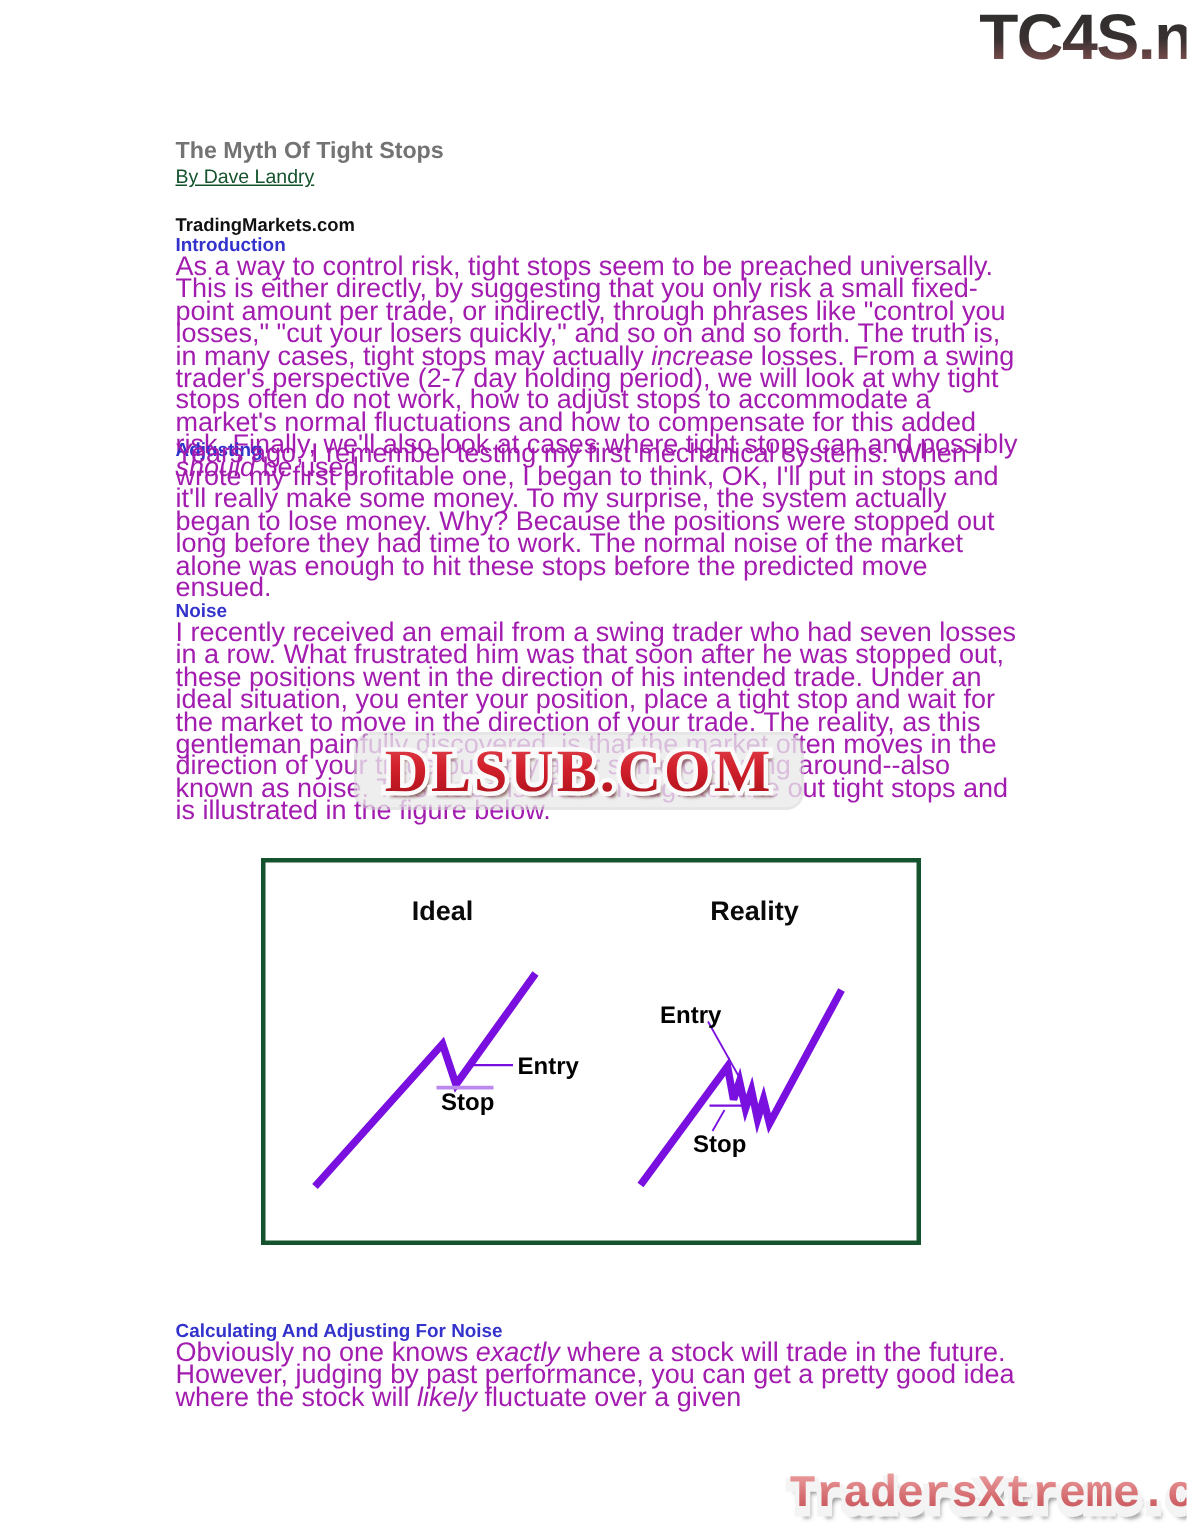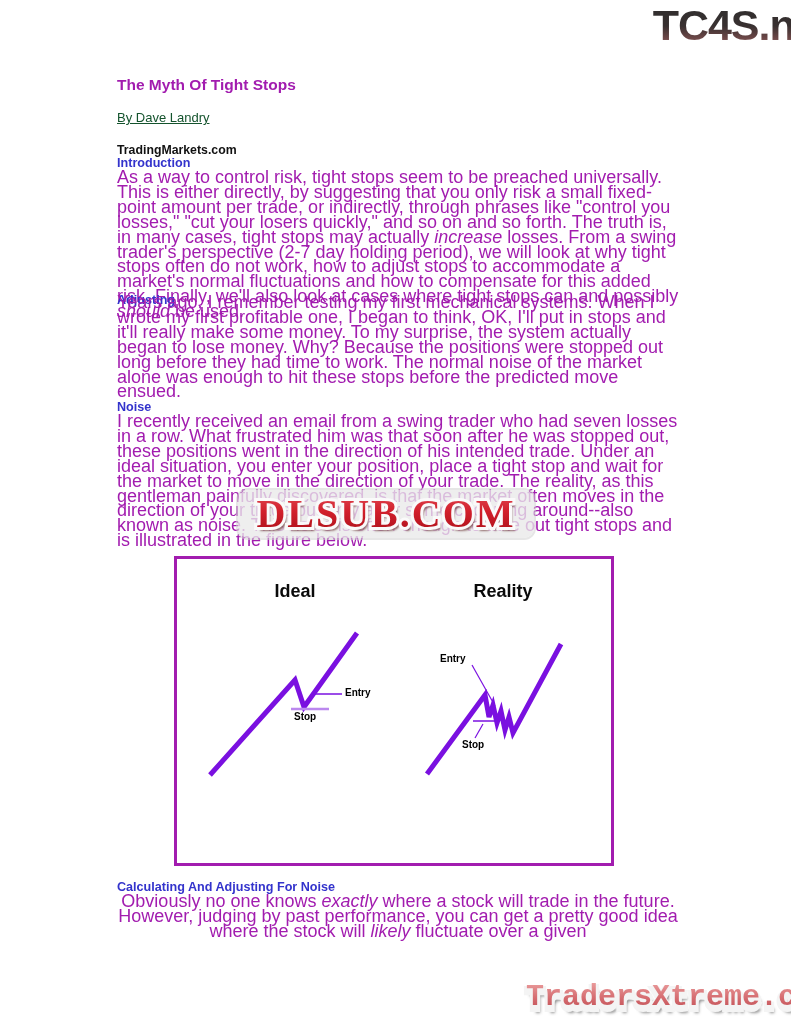--- a/index.html
+++ b/index.html
@@ -7,50 +7,50 @@
         font-family:"Liberation Sans",sans-serif;color:#1f1f1f;padding-left:44px;}
 
   
   .top-logo{position:absolute;top:0px;right:4px;font-weight:bold;font-size:43px;
             letter-spacing:-1px;line-height:50px;font-family:"Liberation Sans",sans-serif;}
   .top-logo .grad{background:linear-gradient(180deg,#2e2e2e 0%,#383030 52%,#6e4848 78%,#9a7a7a 93%,#bdaaaa 100%);
             -webkit-background-clip:text;background-clip:text;color:transparent;}
 
   
   .abs{position:absolute;left:117px;width:562px;}
-  .title{top:76px;font-size:15.5px;font-weight:bold;color:#a21caf;margin:0;}
+  .title{top:92px;font-size:15.5px;font-weight:bold;color:#737373;margin:0;}
   .byline{top:110px;font-size:13px;color:#14532d;text-decoration:underline;display:block;width:120px;}
   .source{top:143px;font-size:12.3px;font-weight:bold;color:#111;}
   .h{font-size:12.6px;font-weight:bold;color:#3333cc;margin:0;}
   .p{font-size:18px;line-height:14.9px;margin:0;color:#a21caf;}
   .h-intro{top:156px;} .p-intro{top:170px;}
   .h-bg{top:293px;}    .p-bg{top:295px;}
   .h-noise{top:400px;} .p-noise{top:414px;}
-  .h-calc{top:880px;}  .p-calc{top:894px;text-align:center;}
+  .h-calc{top:880px;}  .p-calc{top:894px;}
 
   
   .dlsub{position:absolute;left:238px;top:490px;width:296px;height:48px;
          background:rgba(233,233,233,0.78);border-radius:10px;
          box-shadow:0 0 0 2px rgba(210,210,210,0.55);
          display:flex;align-items:flex-end;justify-content:center;}
   .dlsub .stack{position:relative;font-family:"Liberation Serif",serif;font-weight:bold;
          font-size:40px;letter-spacing:2px;line-height:48px;white-space:nowrap;}
   .dlsub .back{position:absolute;left:0;top:0;color:#fafafa;
          -webkit-text-stroke:6px #fafafa;text-shadow:3px 4px 2px rgba(70,0,0,0.55);}
   .dlsub .front{position:relative;background:linear-gradient(180deg,#e14b55 0%,#d2202c 45%,#a80f18 100%);
          -webkit-background-clip:text;background-clip:text;color:transparent;}
 
   
-  .figure{position:absolute;left:174px;top:556px;width:440px;height:310px;
-          border:3px solid #a21caf;box-sizing:border-box;background:#fff;}
+  .figure{position:absolute;left:174px;top:572px;width:440px;height:258px;
+          border:3px solid #14532d;box-sizing:border-box;background:#fff;}
   .fig-svg{position:absolute;left:0;top:0;}
   .chart-title{position:absolute;top:22px;width:100px;text-align:center;
           font-size:18px;font-weight:bold;color:#0a0a0a;}
   .ct-ideal{left:68px;} .ct-reality{left:276px;}
-  .lbl{position:absolute;font-size:10px;font-weight:bold;color:#000;}
+  .lbl{position:absolute;font-size:16px;font-weight:bold;color:#000;}
   .lbl-ideal-entry{left:168px;top:128px;}
   .lbl-ideal-stop{left:117px;top:152px;}
   .lbl-reality-entry{left:263px;top:94px;}
   .lbl-reality-stop{left:285px;top:180px;}
 
   
   .bottom-logo{position:absolute;right:3px;top:976px;}
   .bottom-logo .stack{position:relative;font-family:Liberation Mono, monospace;
          font-weight:bold;font-size:30px;line-height:42px;white-space:nowrap;}
   .bottom-logo .back{position:absolute;left:0;top:0;color:#ffffff;

